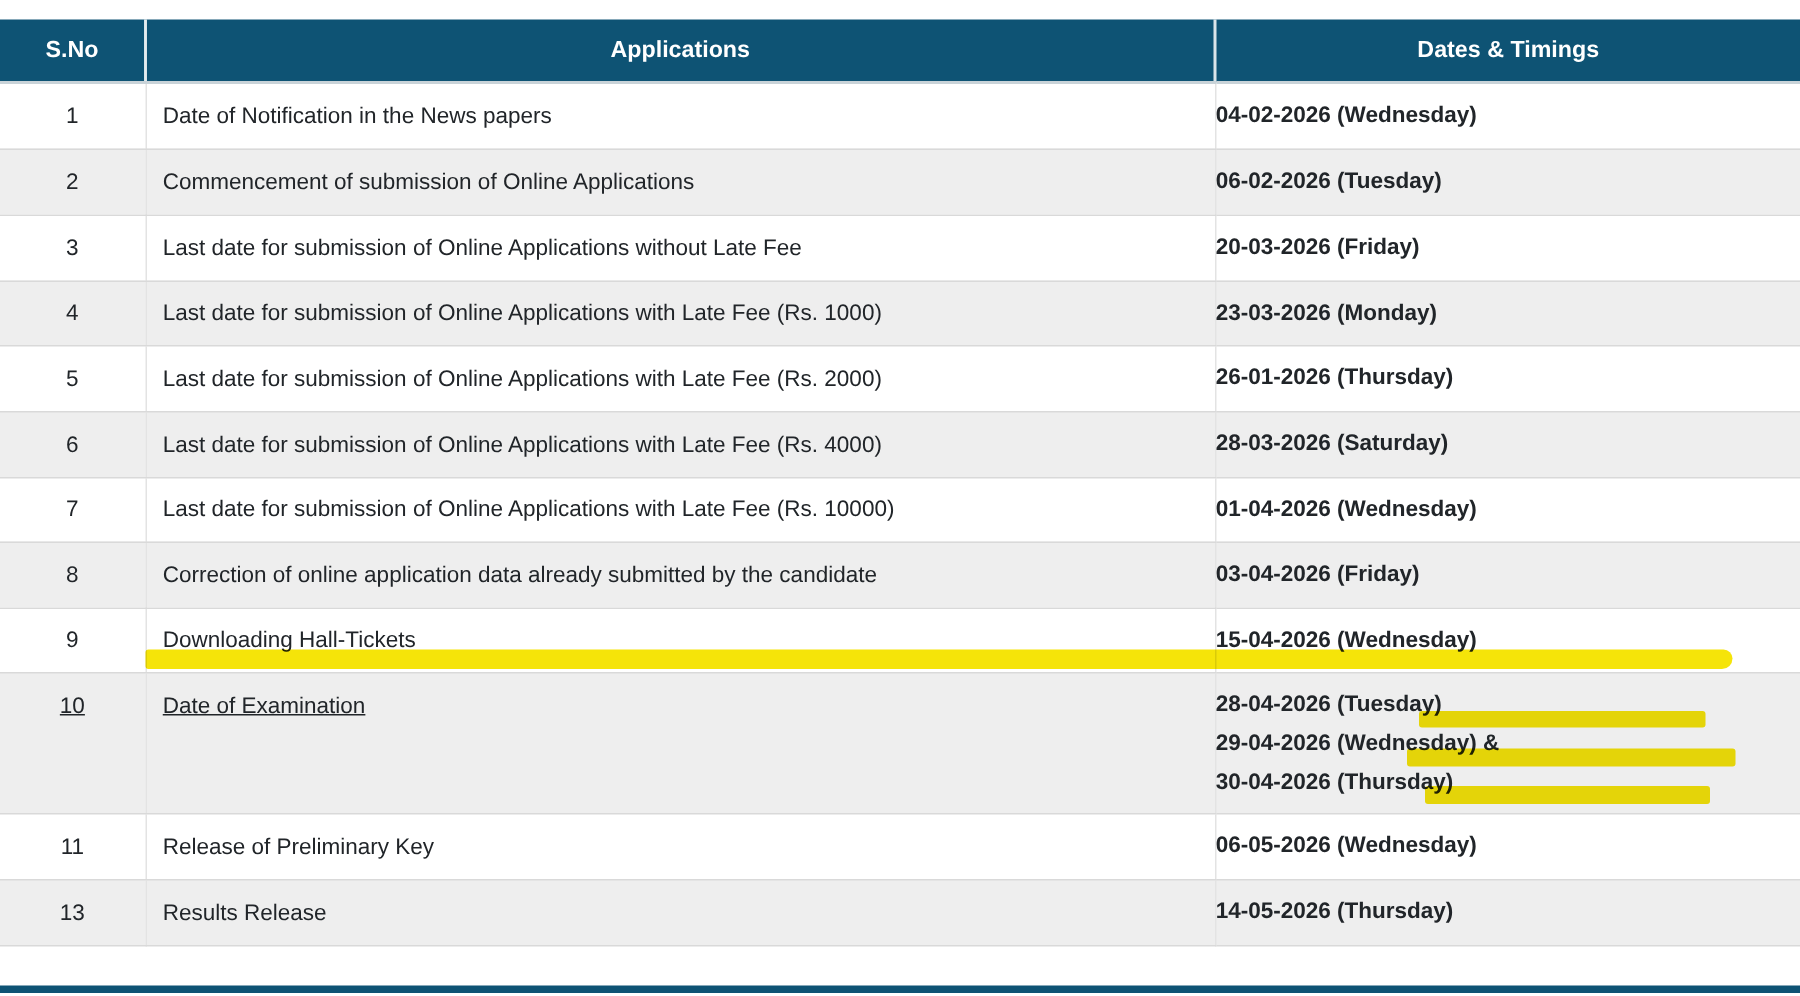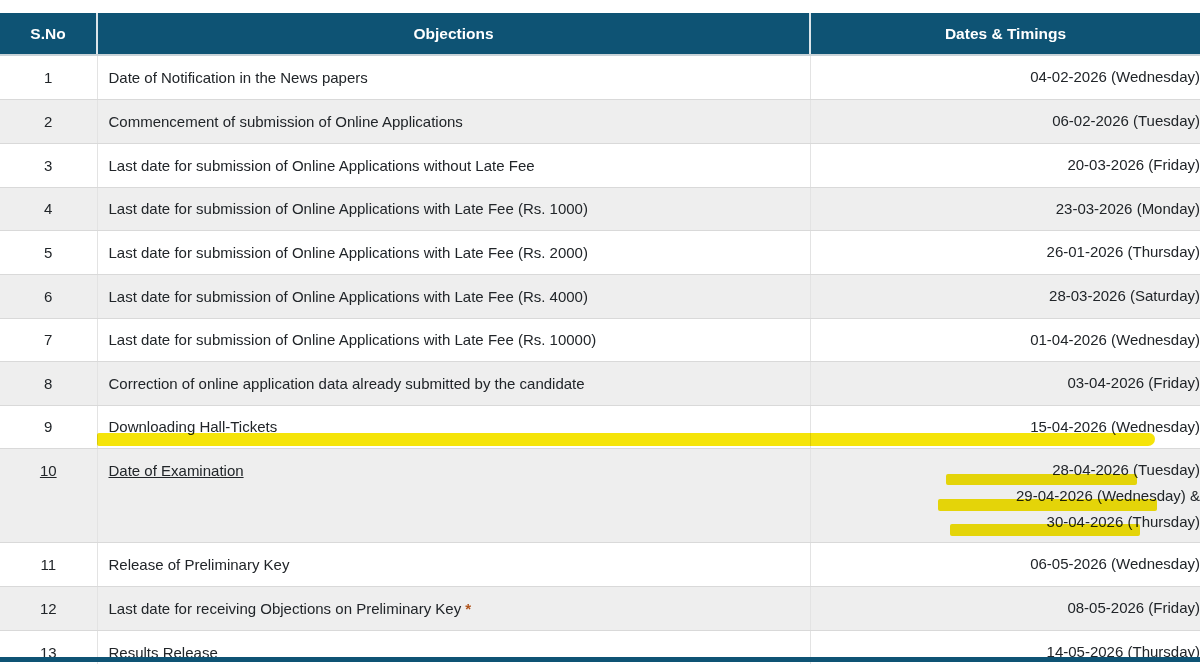--- a/index.html
+++ b/index.html
@@ -30,21 +30,21 @@
     font-size:15px;vertical-align:middle;
     border-bottom:1px solid var(--row-border);
     background:#ffffff;
   }
   tbody tr:nth-child(even) td{background:var(--row-alt);}
   tbody tr{height:44px;}
   tbody tr:nth-child(4),tbody tr:nth-child(7),tbody tr:nth-child(9){height:43px;}
   tbody tr:nth-child(10){height:94px;}
   td.sno{text-align:center;border-right:1px solid var(--col-border);}
   td.particulars{padding-left:11px;border-right:1px solid var(--col-border);margin-left:48px;}
-  td.dates{text-align:right;padding-left:70px;line-height:26px;}
+  td.dates{text-align:left;line-height:26px;font-weight:bold;}
   tr.row-exam td{vertical-align:top;padding-top:8px;}
   tr.row-exam td.sno,tr.row-exam td.particulars{padding-top:13px;text-decoration:underline;}
   .star{color:var(--star);font-weight:bold;margin-left:4px;}
   
   .marks{position:absolute;inset:0;pointer-events:none;}
   .mark{position:absolute;background:var(--highlight);mix-blend-mode:multiply;border-radius:2px;}
   .mark-row9{left:97px;top:433px;width:1058px;height:13px;border-radius:2px 6px 7px 2px;}
   .mark-exam1{left:946px;top:474px;width:191px;height:11px;}
   .mark-exam2{left:938px;top:499px;width:219px;height:12px;}
   .mark-exam3{left:950px;top:524px;width:190px;height:12px;}
@@ -57,21 +57,21 @@
 <div class="page">
   <table>
     <colgroup>
       <col style="width:97px">
         <col style="width:713px">
         <col style="width:390px">
     </colgroup>
     <thead>
       <tr>
         <th>S.No</th>
-        <th>Objections</th>
+        <th>Applications</th>
         <th class="col-dates">Dates &amp; Timings</th>
       </tr>
     </thead>
     <tbody>
       <tr>
         <td class="sno">1</td>
         <td class="particulars">Date of Notification in the News papers</td>
         <td class="dates">04-02-2026 (Wednesday)</td>
       </tr>
       <tr>
@@ -122,25 +122,20 @@
           <span>29-04-2026 (Wednesday) &amp;</span><br>
           <span>30-04-2026 (Thursday)</span>
         </td>
       </tr>
       <tr>
         <td class="sno">11</td>
         <td class="particulars">Release of Preliminary Key</td>
         <td class="dates">06-05-2026 (Wednesday)</td>
       </tr>
       <tr>
-        <td class="sno">12</td>
-        <td class="particulars"><span>Last date for receiving Objections on Preliminary Key</span><span class="star">*</span></td>
-        <td class="dates">08-05-2026 (Friday)</td>
-      </tr>
-      <tr>
         <td class="sno">13</td>
         <td class="particulars">Results Release</td>
         <td class="dates">14-05-2026 (Thursday)</td>
       </tr>
     </tbody>
   </table>
 
   <div class="marks">
     <div class="mark mark-row9"></div>
     <div class="mark mark-exam1"></div>

